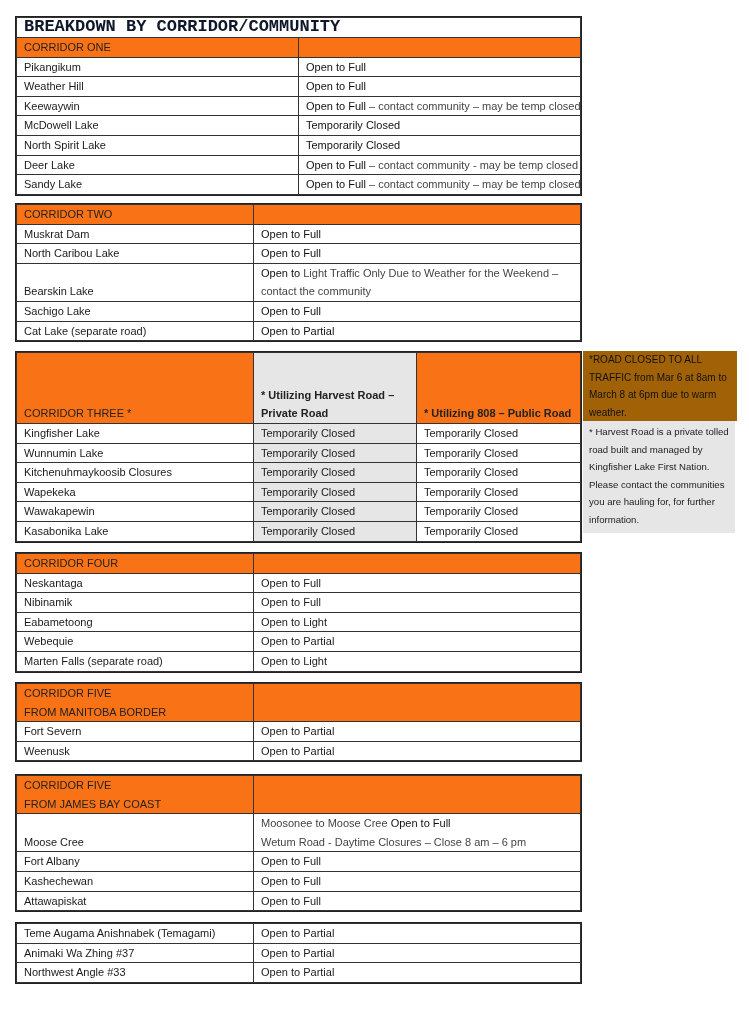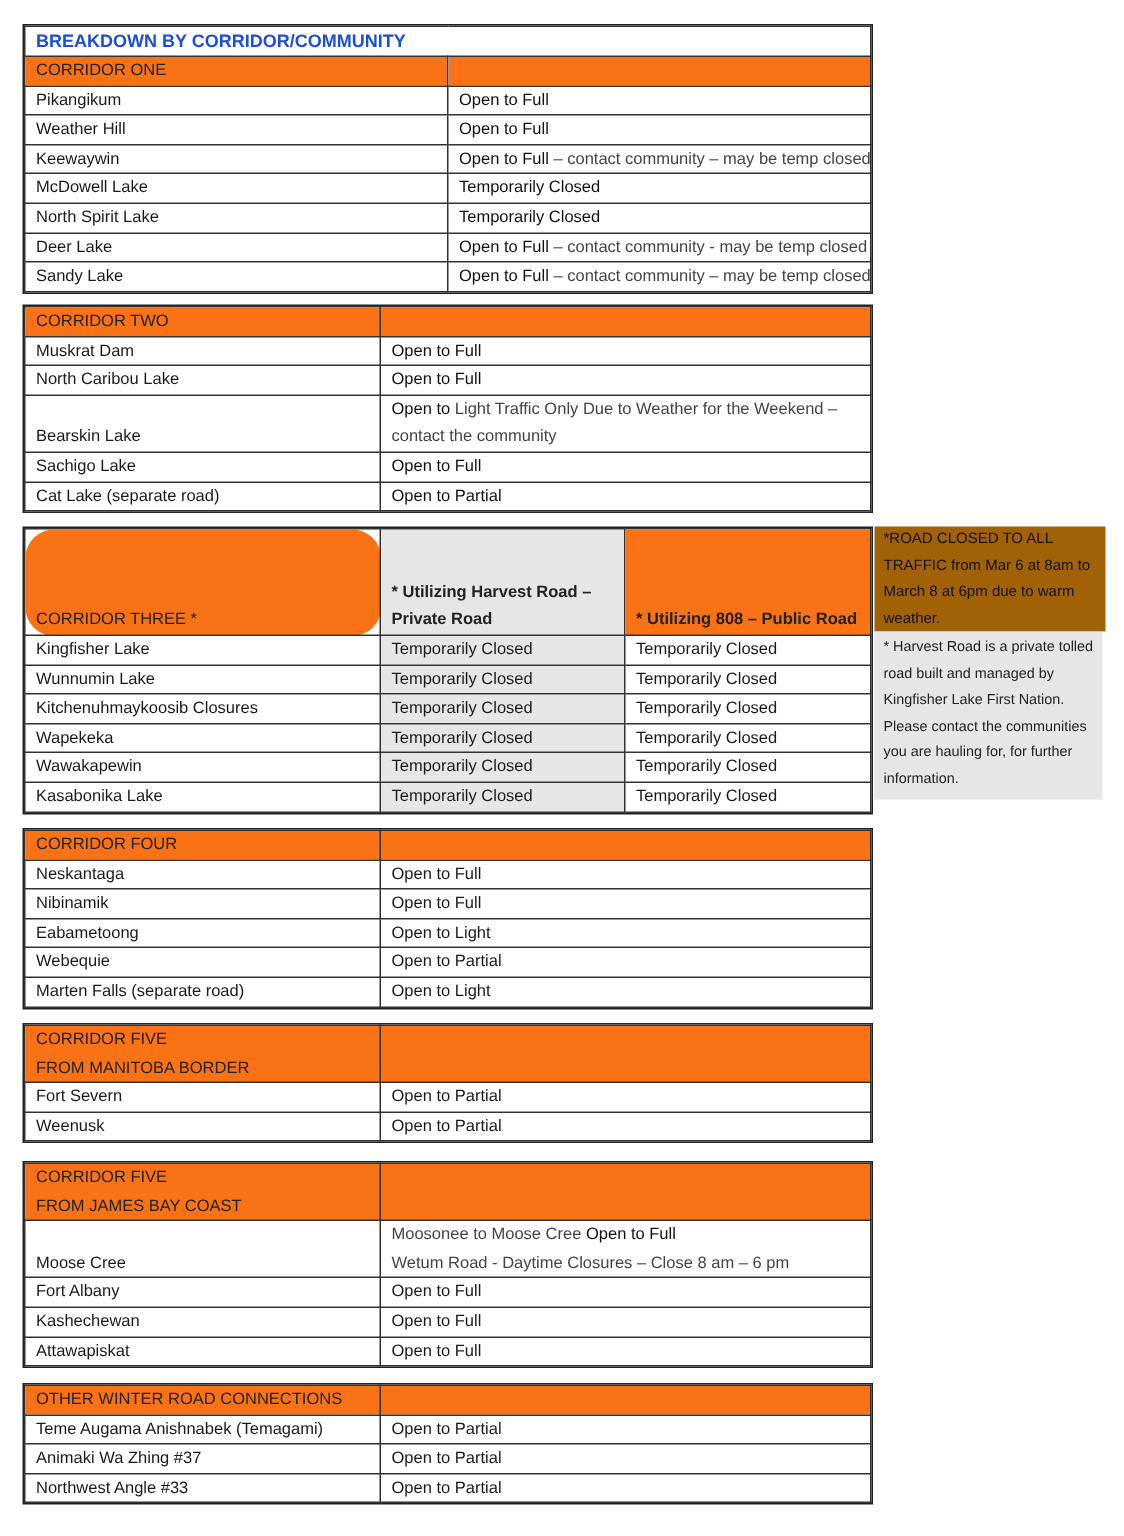--- a/index.html
+++ b/index.html
@@ -3,21 +3,21 @@
 <meta charset="utf-8">
 <style>
   html, body { margin:0; padding:0; background:#ffffff; }
   body { width:749px; height:1024px; position:relative; overflow:hidden;
          font-family:"Liberation Sans", sans-serif; color:#1a1a1a; }
   .tbl { position:absolute; left:15px; width:567px; border:1px solid #222; box-sizing:border-box; border-collapse:collapse; }
   table { border-collapse:collapse; width:100%; table-layout:fixed; }
   td { border:1px solid #333; padding:0 7px; font-size:11px; line-height:18.6px; height:18.6px; vertical-align:bottom; white-space:nowrap; overflow:hidden; }
   td.c1 { width:222px; }
   tr.hdr td { background:#f97316; color:#222; }
-  tr.title td { font-weight:bold; font-size:12px; color:#1d4ed8; height:19px; }
+  tr.title td { font-weight:bold; font-size:17px; color:#0f172a; height:19px;font-family:Liberation Mono, monospace; }
   td.multi { white-space:normal; line-height:18.6px; }
   .dark { color:#111; }
   .light { color:#444; }
   td.gray { background:#e6e6e6; }
   td.bold { font-weight:bold; color:#111; }
   .note-yellow { position:absolute; left:583px; top:351px; width:154px; height:70px; background:#a16207;
                  font-size:10px; line-height:17.5px; padding:0 6px; box-sizing:border-box; color:#111; }
   .note-gray { position:absolute; left:583px; top:421px; width:152px; height:112px; background:#e6e6e6;
                font-size:9.6px; line-height:17.5px; padding:2px 6px 0 6px; box-sizing:border-box; color:#222; }
 </style>
@@ -94,21 +94,21 @@
           <td><span class="dark">Open to Partial</span></td>
         </tr>
 </tbody>
     </table>
 </div>
 
 <div class="tbl" style="top:351px;">
 <table>
   <tbody>
         <tr class="hdr">
-    <td class="c1" style="height:70px;border-radius:19px;">CORRIDOR THREE *</td>
+    <td class="c1" style="height:70px;">CORRIDOR THREE *</td>
     <td class="multi bold" style="width:148px; background:#e6e6e6; height:70px;">* Utilizing Harvest Road – Private Road</td>
     <td class="bold" style="height:70px; padding-left:7px;margin-top:20px;">* Utilizing 808 – Public Road</td>
   </tr>
   <tr>
           <td class="c1">Kingfisher Lake</td>
           <td class="gray">Temporarily Closed</td>
           <td>Temporarily Closed</td>
         </tr>
   <tr>
           <td class="c1">Wunnumin Lake</td>
@@ -223,24 +223,20 @@
           <td class="c1">Attawapiskat</td>
           <td>Open to Full</td>
         </tr>
 </tbody>
     </table>
 </div>
 
 <div class="tbl" style="top:922px;">
 <table>
   <tbody>
-        <tr class="hdr">
-    <td class="c1">OTHER WINTER ROAD CONNECTIONS</td>
-          <td></td>
-  </tr>
   <tr>
           <td class="c1">Teme Augama Anishnabek (Temagami)</td>
           <td>Open to Partial</td>
         </tr>
   <tr>
           <td class="c1">Animaki Wa Zhing #37</td>
           <td>Open to Partial</td>
         </tr>
   <tr>
           <td class="c1">Northwest Angle #33</td>

